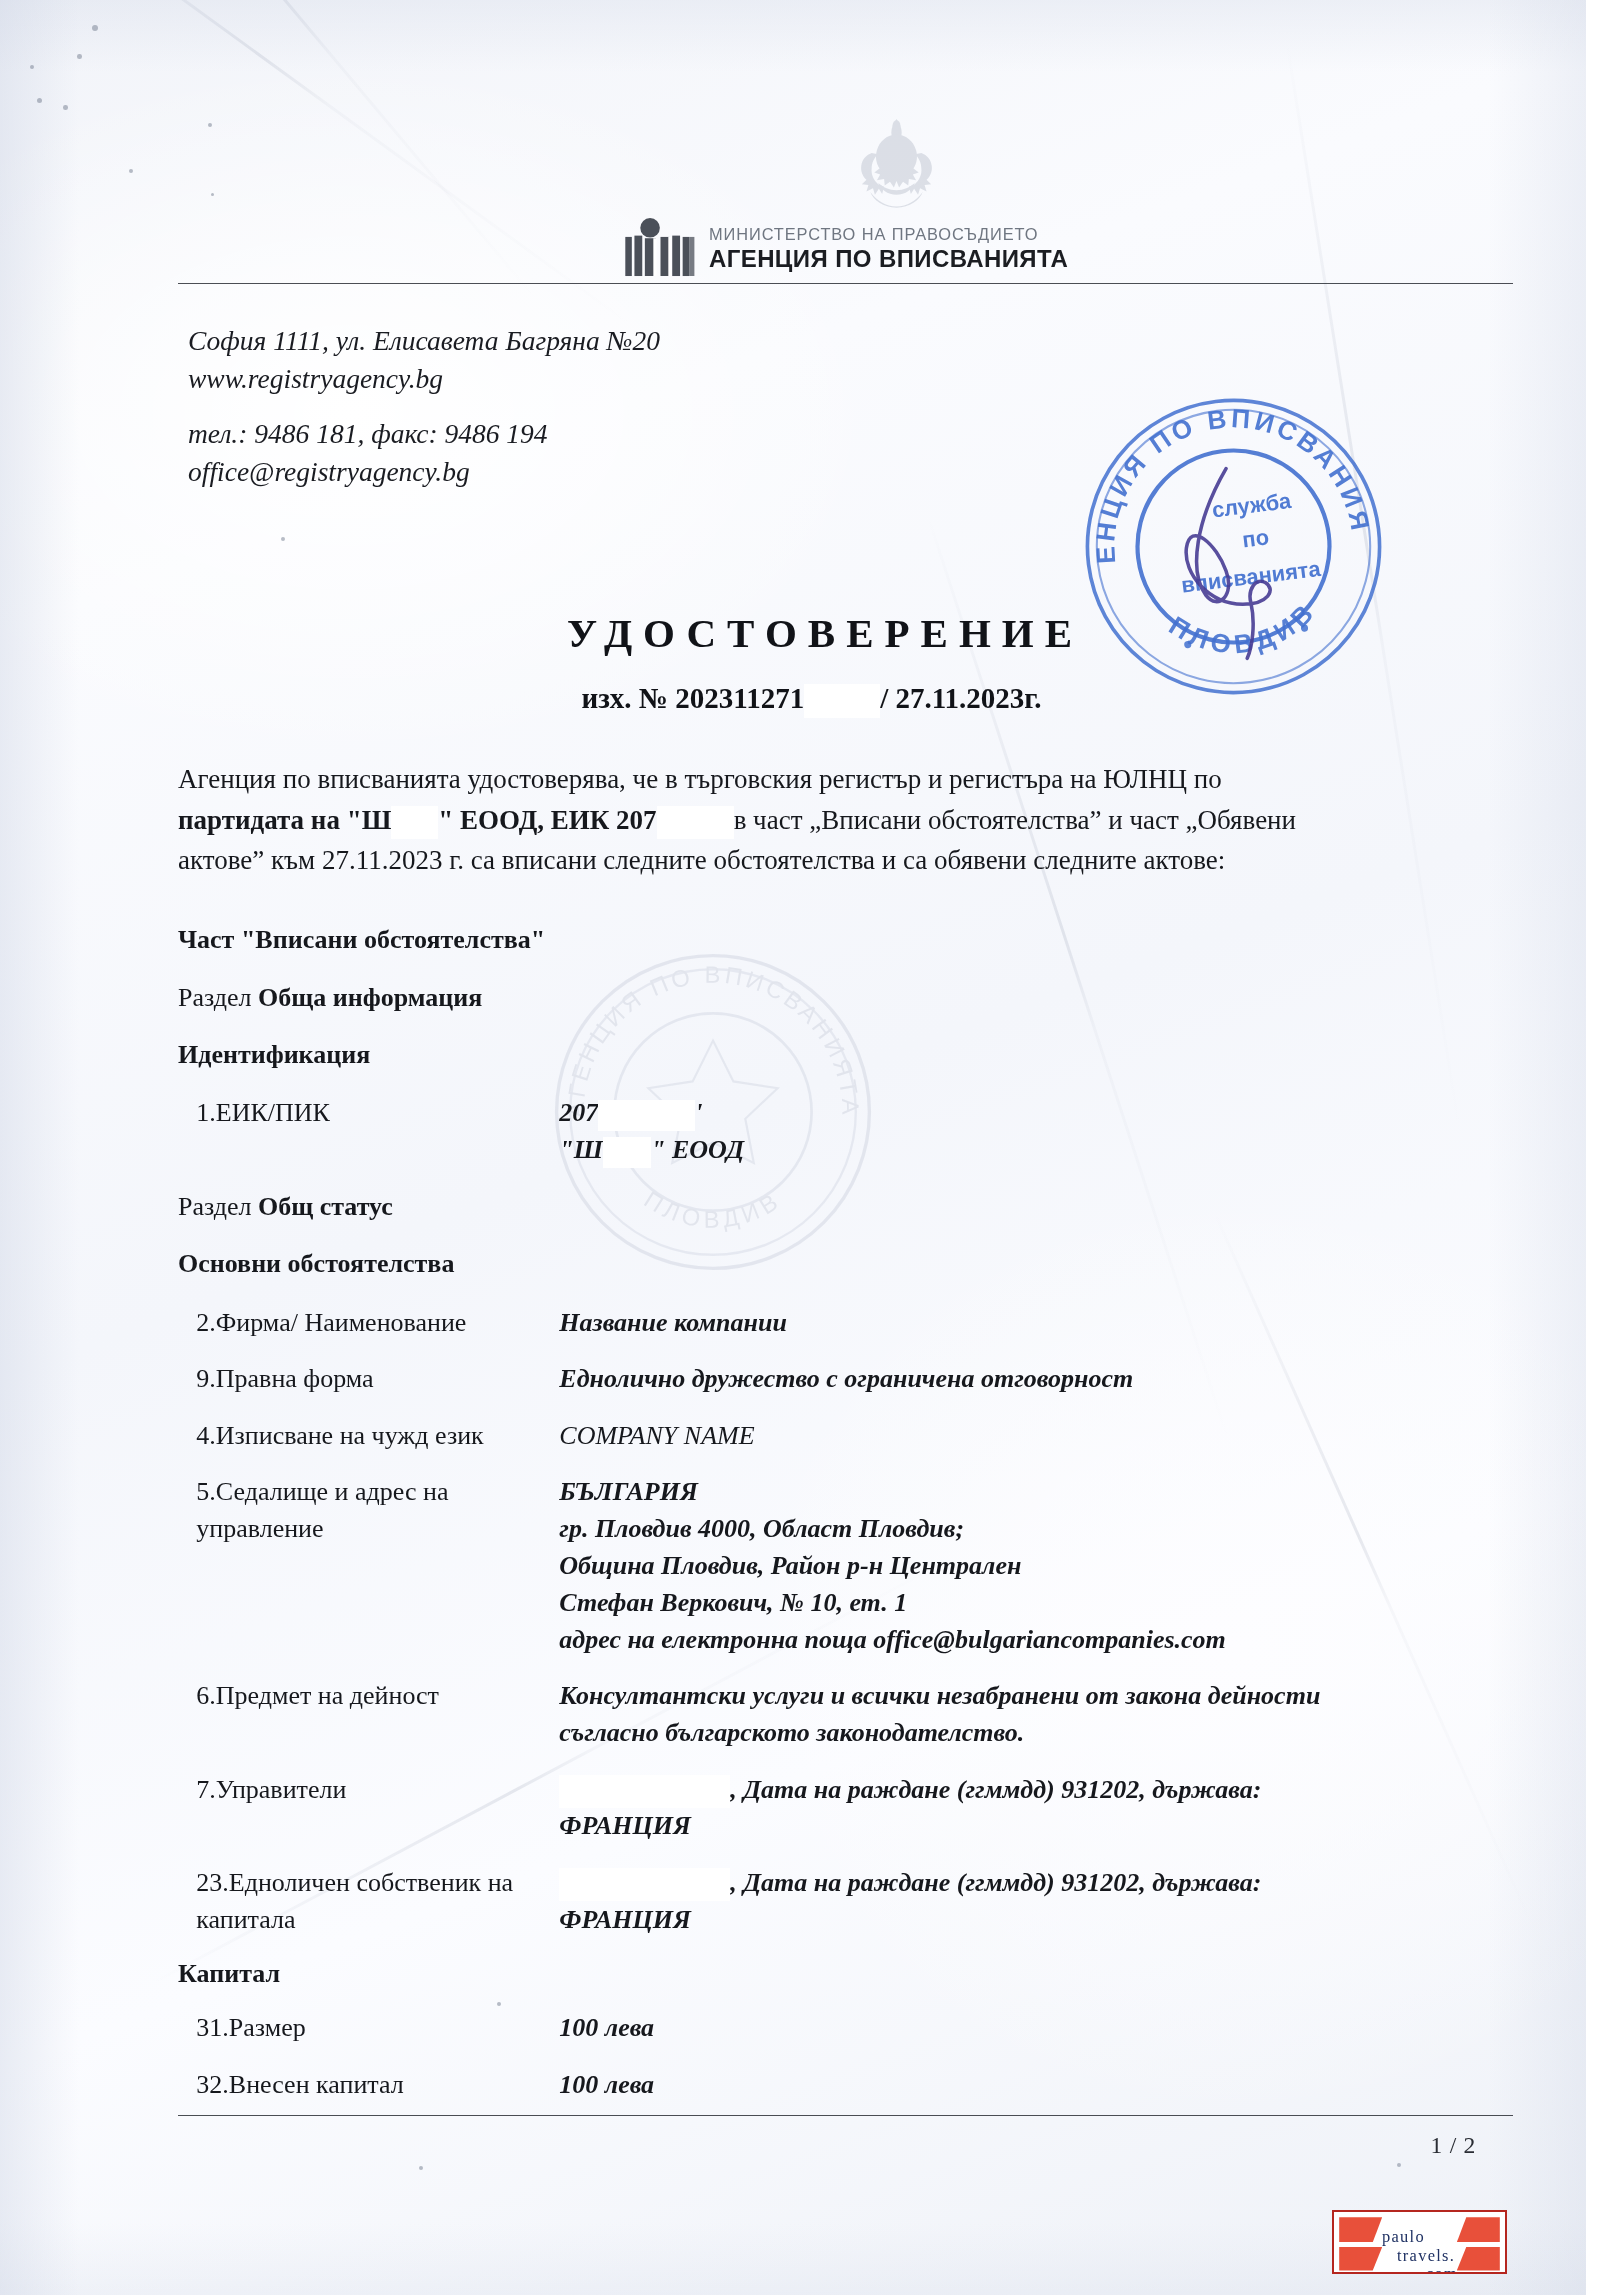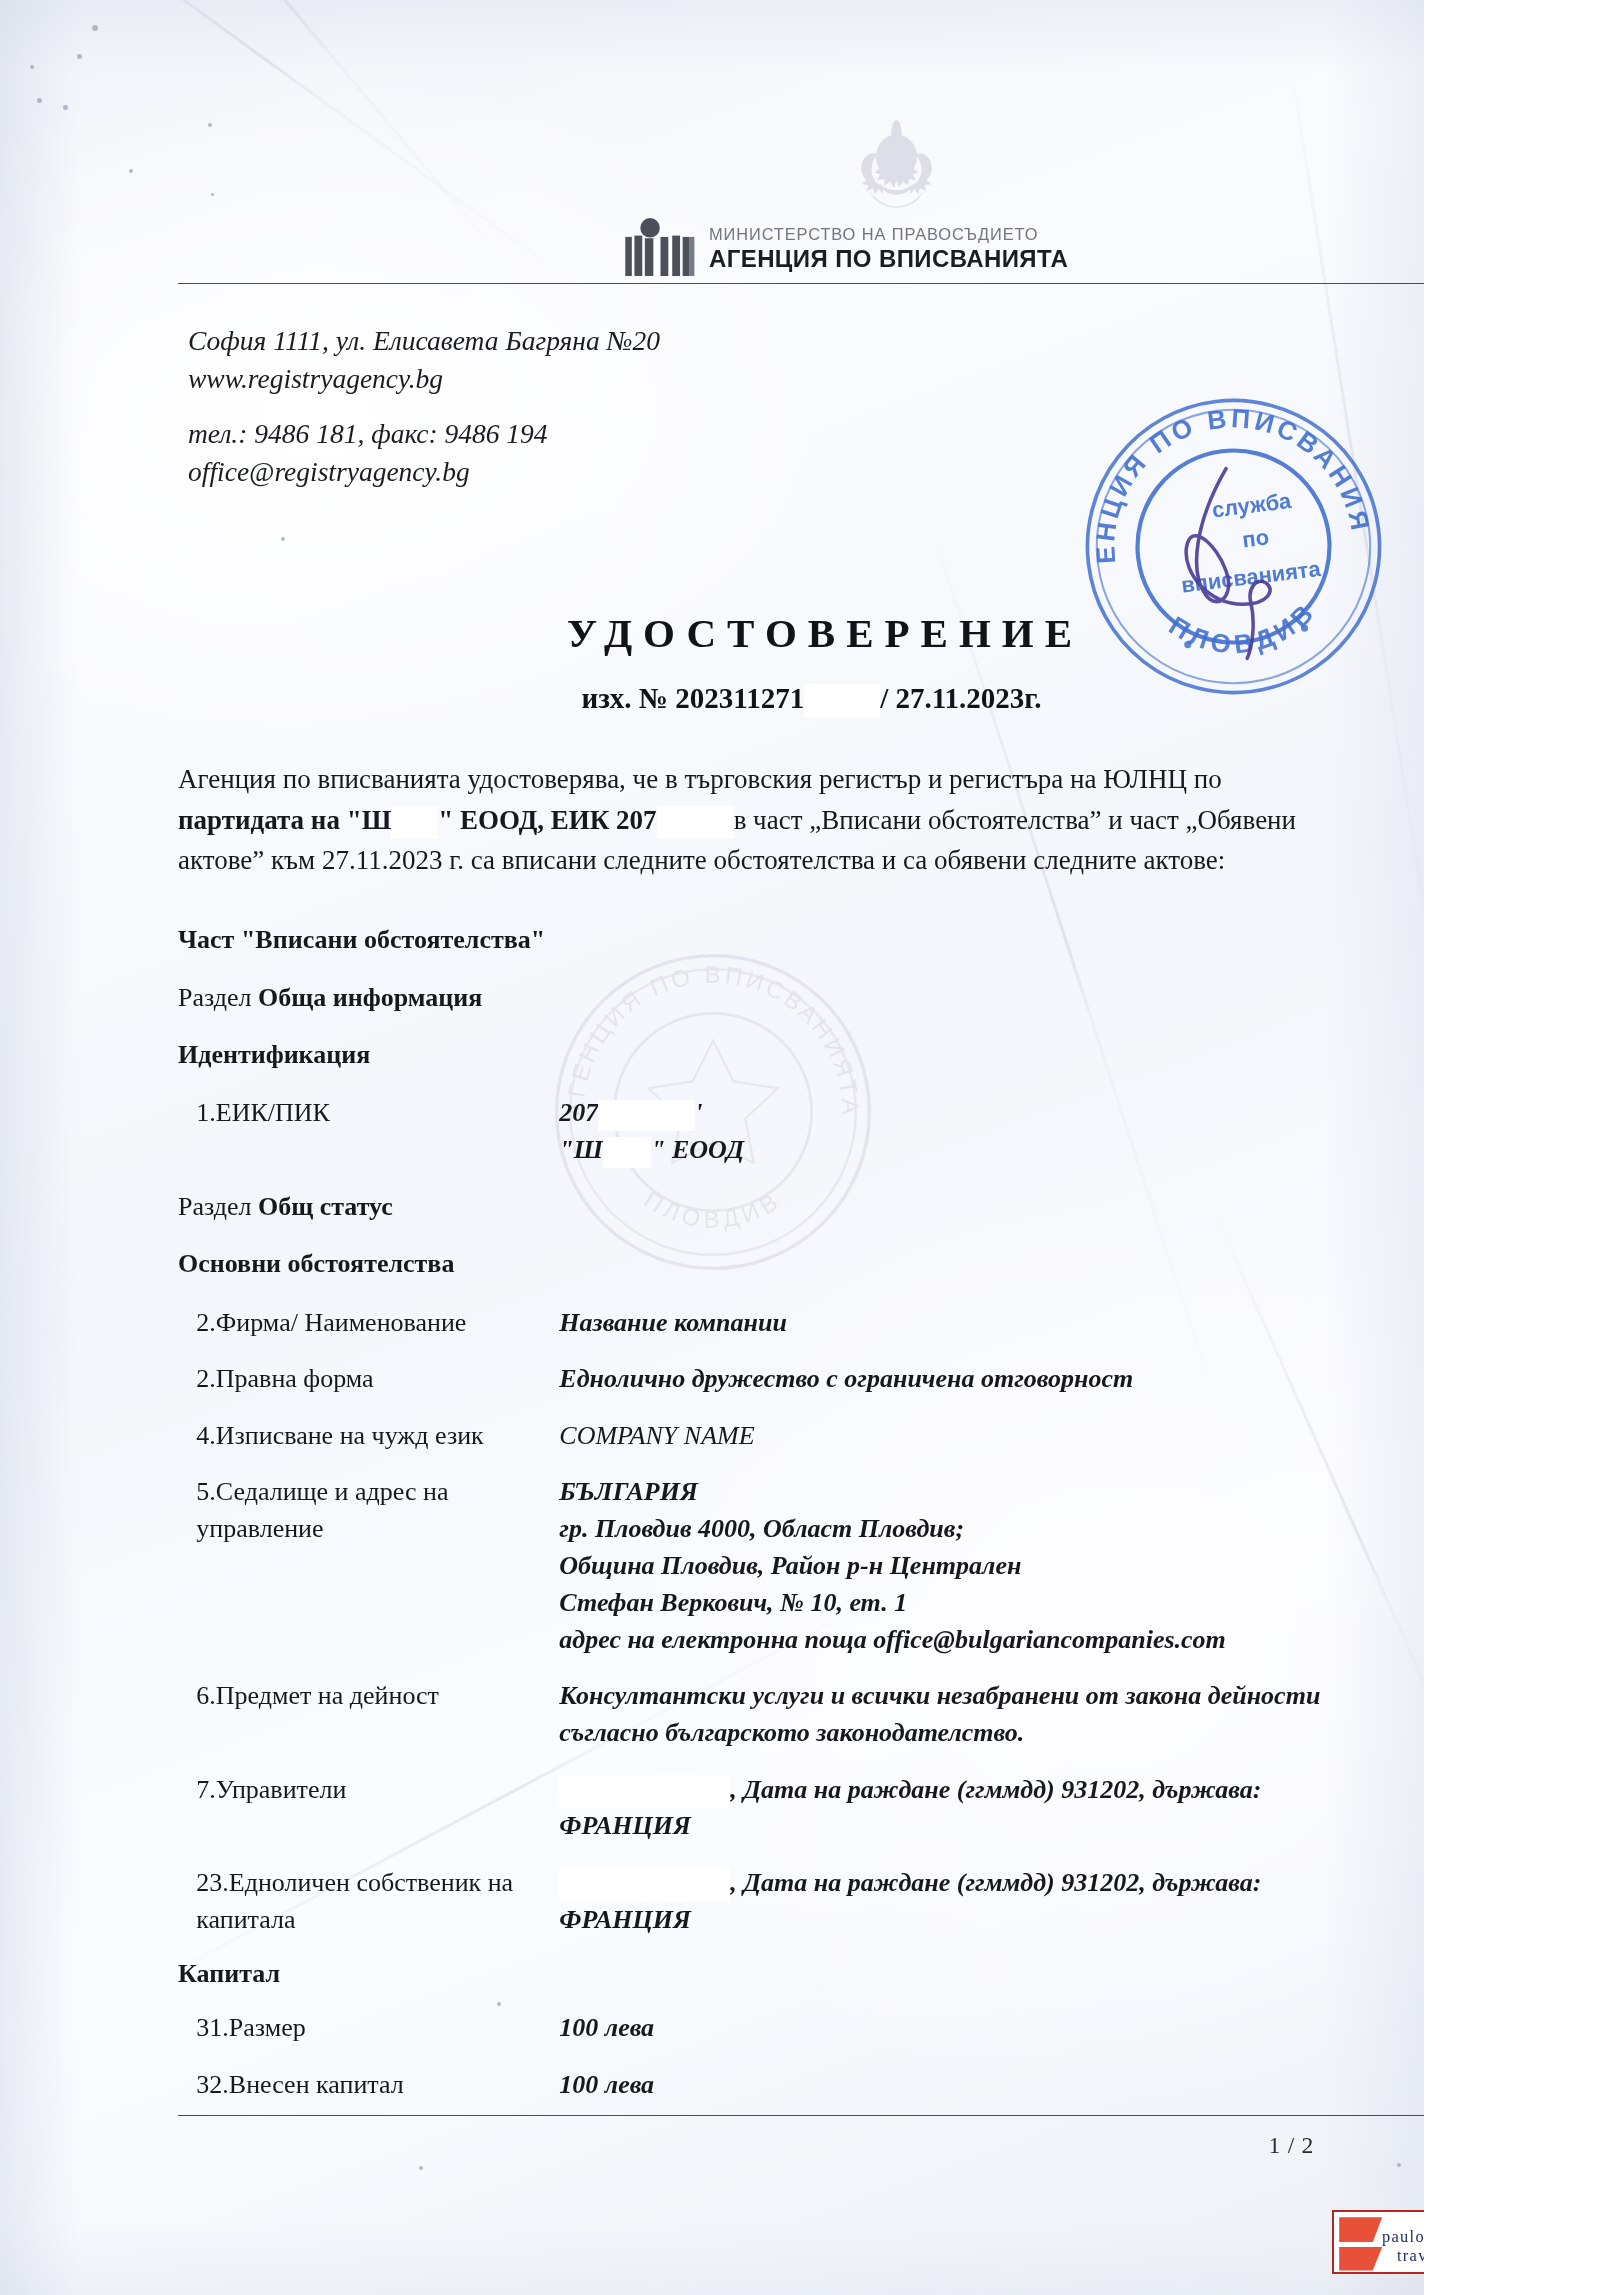--- a/index.html
+++ b/index.html
@@ -3,21 +3,21 @@
 <meta charset="utf-8">
 <title>Удостоверение — Агенция по вписванията</title>
 <style>
   html, body {
     margin: 0;
     padding: 0;
     background: #ffffff;
   }
   .page {
     position: relative;
-    width: 1424px;
+    width: 1586px;
     height: 2295px;
     background:
       radial-gradient(ellipse 916px 589px at 22% 18%, #ffffff 0%, rgba(255,255,255,0) 60%),
       radial-gradient(ellipse 785px 720px at 78% 72%, #fdfdff 0%, rgba(255,255,255,0) 65%),
       linear-gradient(160deg, #f2f4f9 0%, #fafbfe 22%, #f4f6fb 48%, #fbfcff 72%, #eef1f7 100%);
     overflow: hidden;
     font-family: "Liberation Serif", "DejaVu Serif", serif;
     color: #15171c;
   }
 
@@ -401,21 +401,21 @@
 
     <div class="row">
       <div class="lbl">
         <span class="ln">2.Фирма/</span>
         <span class="ln">Наименование</span>
       </div>
       <div class="val">Название компании</div>
     </div>
 
     <div class="row">
-      <div class="lbl">2.Правна форма</div>
+      <div class="lbl">9.Правна форма</div>
       <div class="val">Еднолично дружество с ограничена отговорност</div>
     </div>
 
     <div class="row">
       <div class="lbl">
         <span class="ln">4.Изписване на чужд</span>
         <span class="ln">език</span>
       </div>
       <div class="val plain">COMPANY NAME</div>
     </div>

